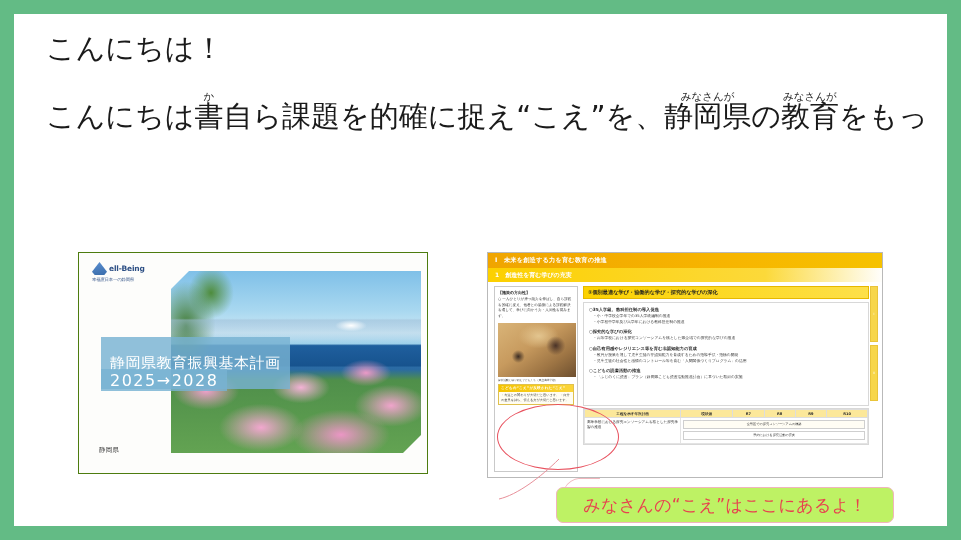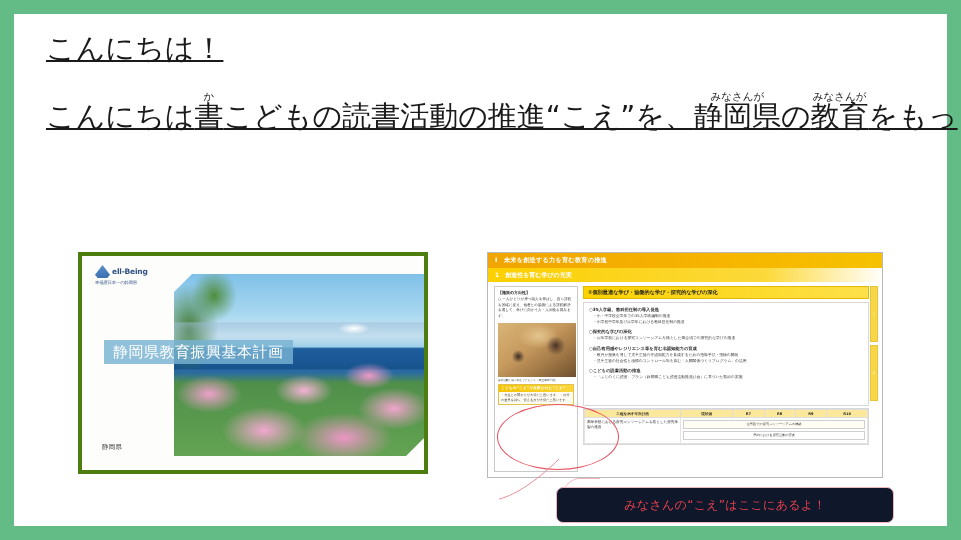--- a/index.html
+++ b/index.html
@@ -37,21 +37,20 @@
     left: 46px;
     top: 34px;
     width: 880px;
   }
   .hl-line {
     color: #1a1a1a;
     font-size: 29px;
     line-height: 1.0;
     white-space: nowrap;
     letter-spacing: 0px;
-    text-decoration: underline;
   }
   .hl-line.l1 { margin-bottom: 28px; }
   .hl-line.l2 { margin-bottom: 28px; }
   .hl-line.l3 { }
 
   ruby { ruby-align: center; }
   rt {
     font-size: 10.5px;
     line-height: 1;
     color: #1a1a1a;
@@ -60,21 +59,21 @@
   }
 
   
   #cover-card {
     position: absolute;
     left: 78px;
     top: 252px;
     width: 350px;
     height: 222px;
     background: #fdfdfb;
-    border: 4px solid #4d7c0f;
+    border: 1px solid #4d7c0f;
     box-sizing: border-box;
     overflow: hidden;
   }
   #cover-logo {
     position: absolute;
     left: 13px;
     top: 9px;
     width: 84px;
   }
   .logo-row { display: flex; align-items: center; gap: 2px; }
@@ -127,21 +126,21 @@
   .cover-band {
     position: absolute;
     background: rgba(120,178,210,0.82);
     color: #ffffff;
     white-space: nowrap;
     display: flex;
     align-items: center;
   }
   #cover-title-band {
     left: 22px; top: 84px;
-    height: 24px; padding: 0 9px;
+    height: 24px; padding: 14px 9px;
     font-size: 15px;
     letter-spacing: 0.5px;
   }
   #cover-year-band {
     left: 22px; top: 116px;
     height: 22px; padding: 0 9px;
     font-size: 16px;
     letter-spacing: 1.5px;
   }
   #cover-issuer {
@@ -345,28 +344,28 @@
     background: transparent;
     pointer-events: none;
   }
   
   #callout {
     position: absolute;
     left: 556px;
     top: 487px;
     width: 336px;
     height: 34px;
-    background: #0f172a;
+    background: #bef264;
     border: 1.4px solid #f0b5bc;
     border-radius: 7px;
     display: flex;
     align-items: center;
     justify-content: center;
     color: #e8414f;
-    font-size: 12px;
+    font-size: 17px;
     white-space: nowrap;
     letter-spacing: 0.3px;
   }
   #callout-tail {
     position: absolute;
     left: 566px;
     top: 478px;
     width: 30px;
     height: 12px;
     background: #ffffff;
@@ -392,39 +391,40 @@
   <div class="frame-edge frame-top" style="background: rgb(99, 187, 133);"></div>
   <div class="frame-edge frame-bottom" style="background: rgb(99, 187, 133);"></div>
   <div class="frame-edge frame-left" style="background: rgb(99, 187, 133);"></div>
   <div class="frame-edge frame-right" style="background: rgb(99, 187, 133);"></div>
 
   <div id="headline">
 
     <div class="hl-line l1">こんにちは！</div>
 
     <div class="hl-line l2">
-      <span>こんにちは</span><ruby><span>書</span><rt>か</rt></ruby><span>こどもの読書活動の推進“こえ”を、</span><ruby><span>静岡県</span><rt>みなさんが</rt></ruby><span>の</span><ruby><span>教育</span><rt>みなさんが</rt></ruby><span>をもっ</span>
+      <span>こんにちは</span><ruby><span>書</span><rt>か</rt></ruby><span>自ら課題を的確に捉え“こえ”を、</span><ruby><span>静岡県</span><rt>みなさんが</rt></ruby><span>の</span><ruby><span>教育</span><rt>みなさんが</rt></ruby><span>をもっ</span>
     </div>
 
 
   </div>
 
   <div id="cover-card">
 
     <div id="cover-logo">
       <div class="logo-row">
         <span class="logo-mark"></span>
         <span class="logo-text">ell-Being</span>
       </div>
       <div class="logo-sub">幸福度日本一の静岡県</div>
     </div>
 
     <div id="cover-photo"></div>
 
     <div class="cover-band" id="cover-title-band">静岡県教育振興基本計画</div>
+    <div class="cover-band" id="cover-year-band">2025→2028</div>
 
     <div id="cover-issuer">静岡県</div>
   </div>
 
   <div id="doc-page">
 
     <div id="doc-bar-1">Ⅰ　未来を創造する力を育む教育の推進</div>
     <div id="doc-bar-2">1　創造性を育む学びの充実</div>
 
     <div id="doc-left-col">

